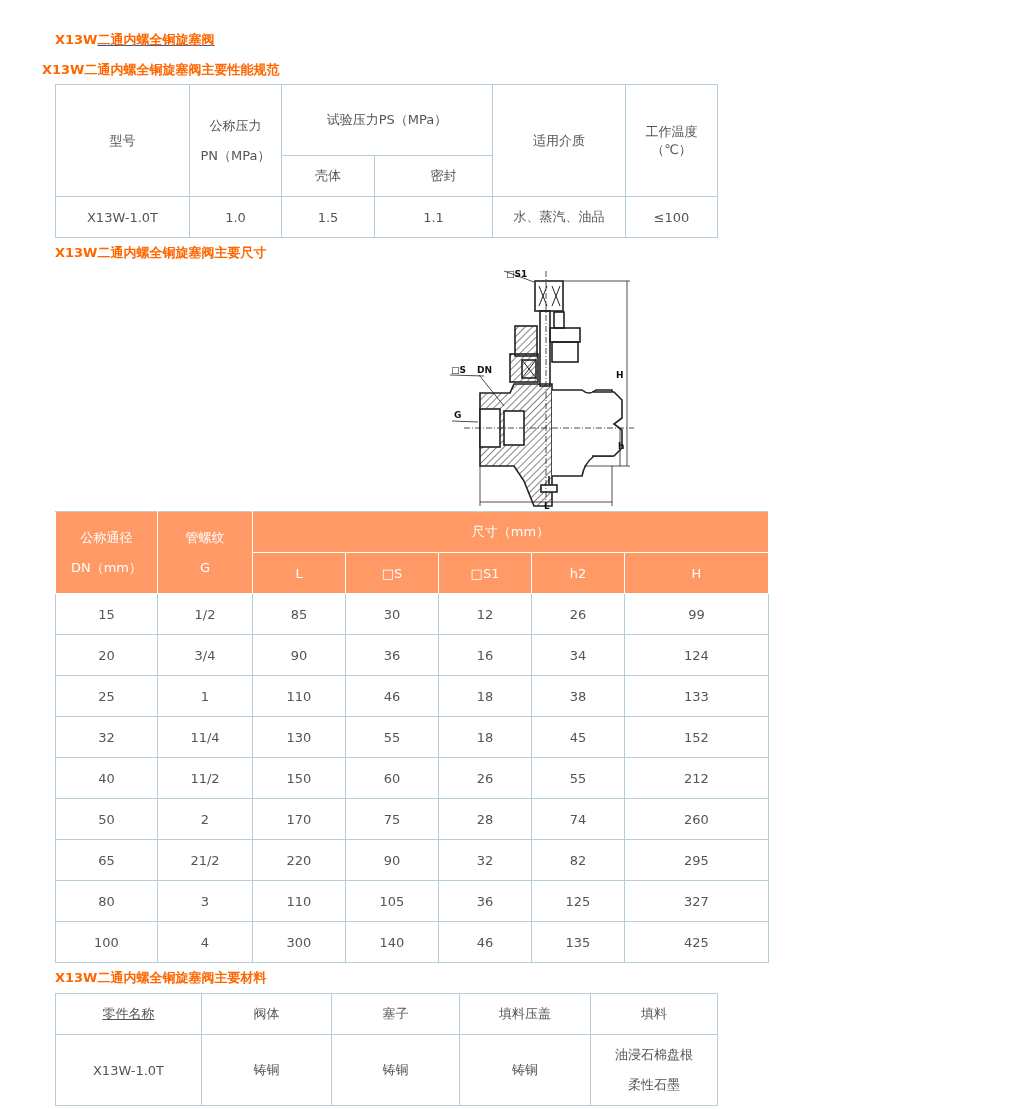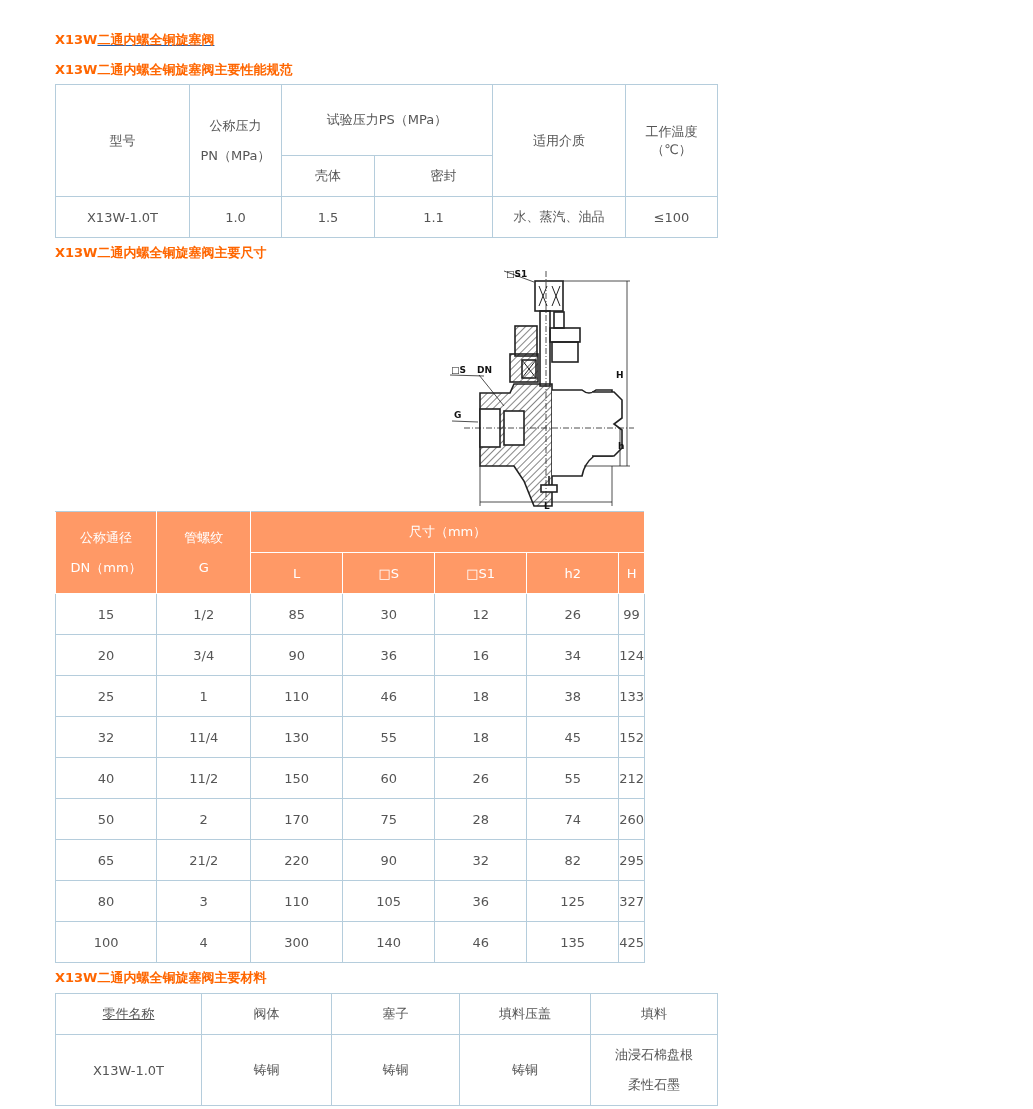--- a/index.html
+++ b/index.html
@@ -1,27 +1,27 @@
 <!DOCTYPE html>
 <html><head>
 <meta charset="utf-8">
 <style>
   html, body { margin: 0; padding: 0; background: #ffffff; }
   body { width: 1033px; height: 1109px; position: relative; font-family: "DejaVu Sans", "Liberation Sans", sans-serif; color: #555; }
   .title { color: #ff6600; font-weight: bold; font-size: 13px; line-height: 18px; font-family: "DejaVu Sans", sans-serif; }
   .t1 { position: absolute; left: 55px; top: 31px; }
   .t1 .link { color: #ff6600; text-decoration: underline; text-decoration-color: #1a5fb4; text-align: right; }
-  .t2 { position: absolute; left: 55px; top: 61px; }
+  .t2 { position: absolute; left: 42px; top: 61px; }
   .t3 { position: absolute; left: 55px; top: 244px; }
   .t4 { position: absolute; left: 55px; top: 969px; }
   table { border-collapse: collapse; font-size: 13px; color: #555; }
   td, th { border: 1px solid #b5cddc; text-align: center; font-weight: normal; padding: 0; }
   .perf { position: absolute; left: 55px; top: 84px; width: 663px; }
   .perf td { height: 40px; }
-  .dims { position: absolute; left: 55px; top: 511px; width: 590px; }
+  .dims { position: absolute; left: 55px; top: 511px; width: 714px; }
   .dims th { background: #ff9966; color: #fff; border-color: #ffffff; height: 40px; }
   .dims tr.hdr1 th { border-top: 1px solid #b5cddc; }
   .dims td { height: 40px; }
   .mat { position: absolute; left: 55px; top: 993px; width: 663px; }
   .mat td { height: 40px; }
   .mat .multi { line-height: 30px; }
   .fig { position: absolute; left: 444px; top: 266px; width: 195px; height: 243px; }
 </style>
 </head>
 <body>

